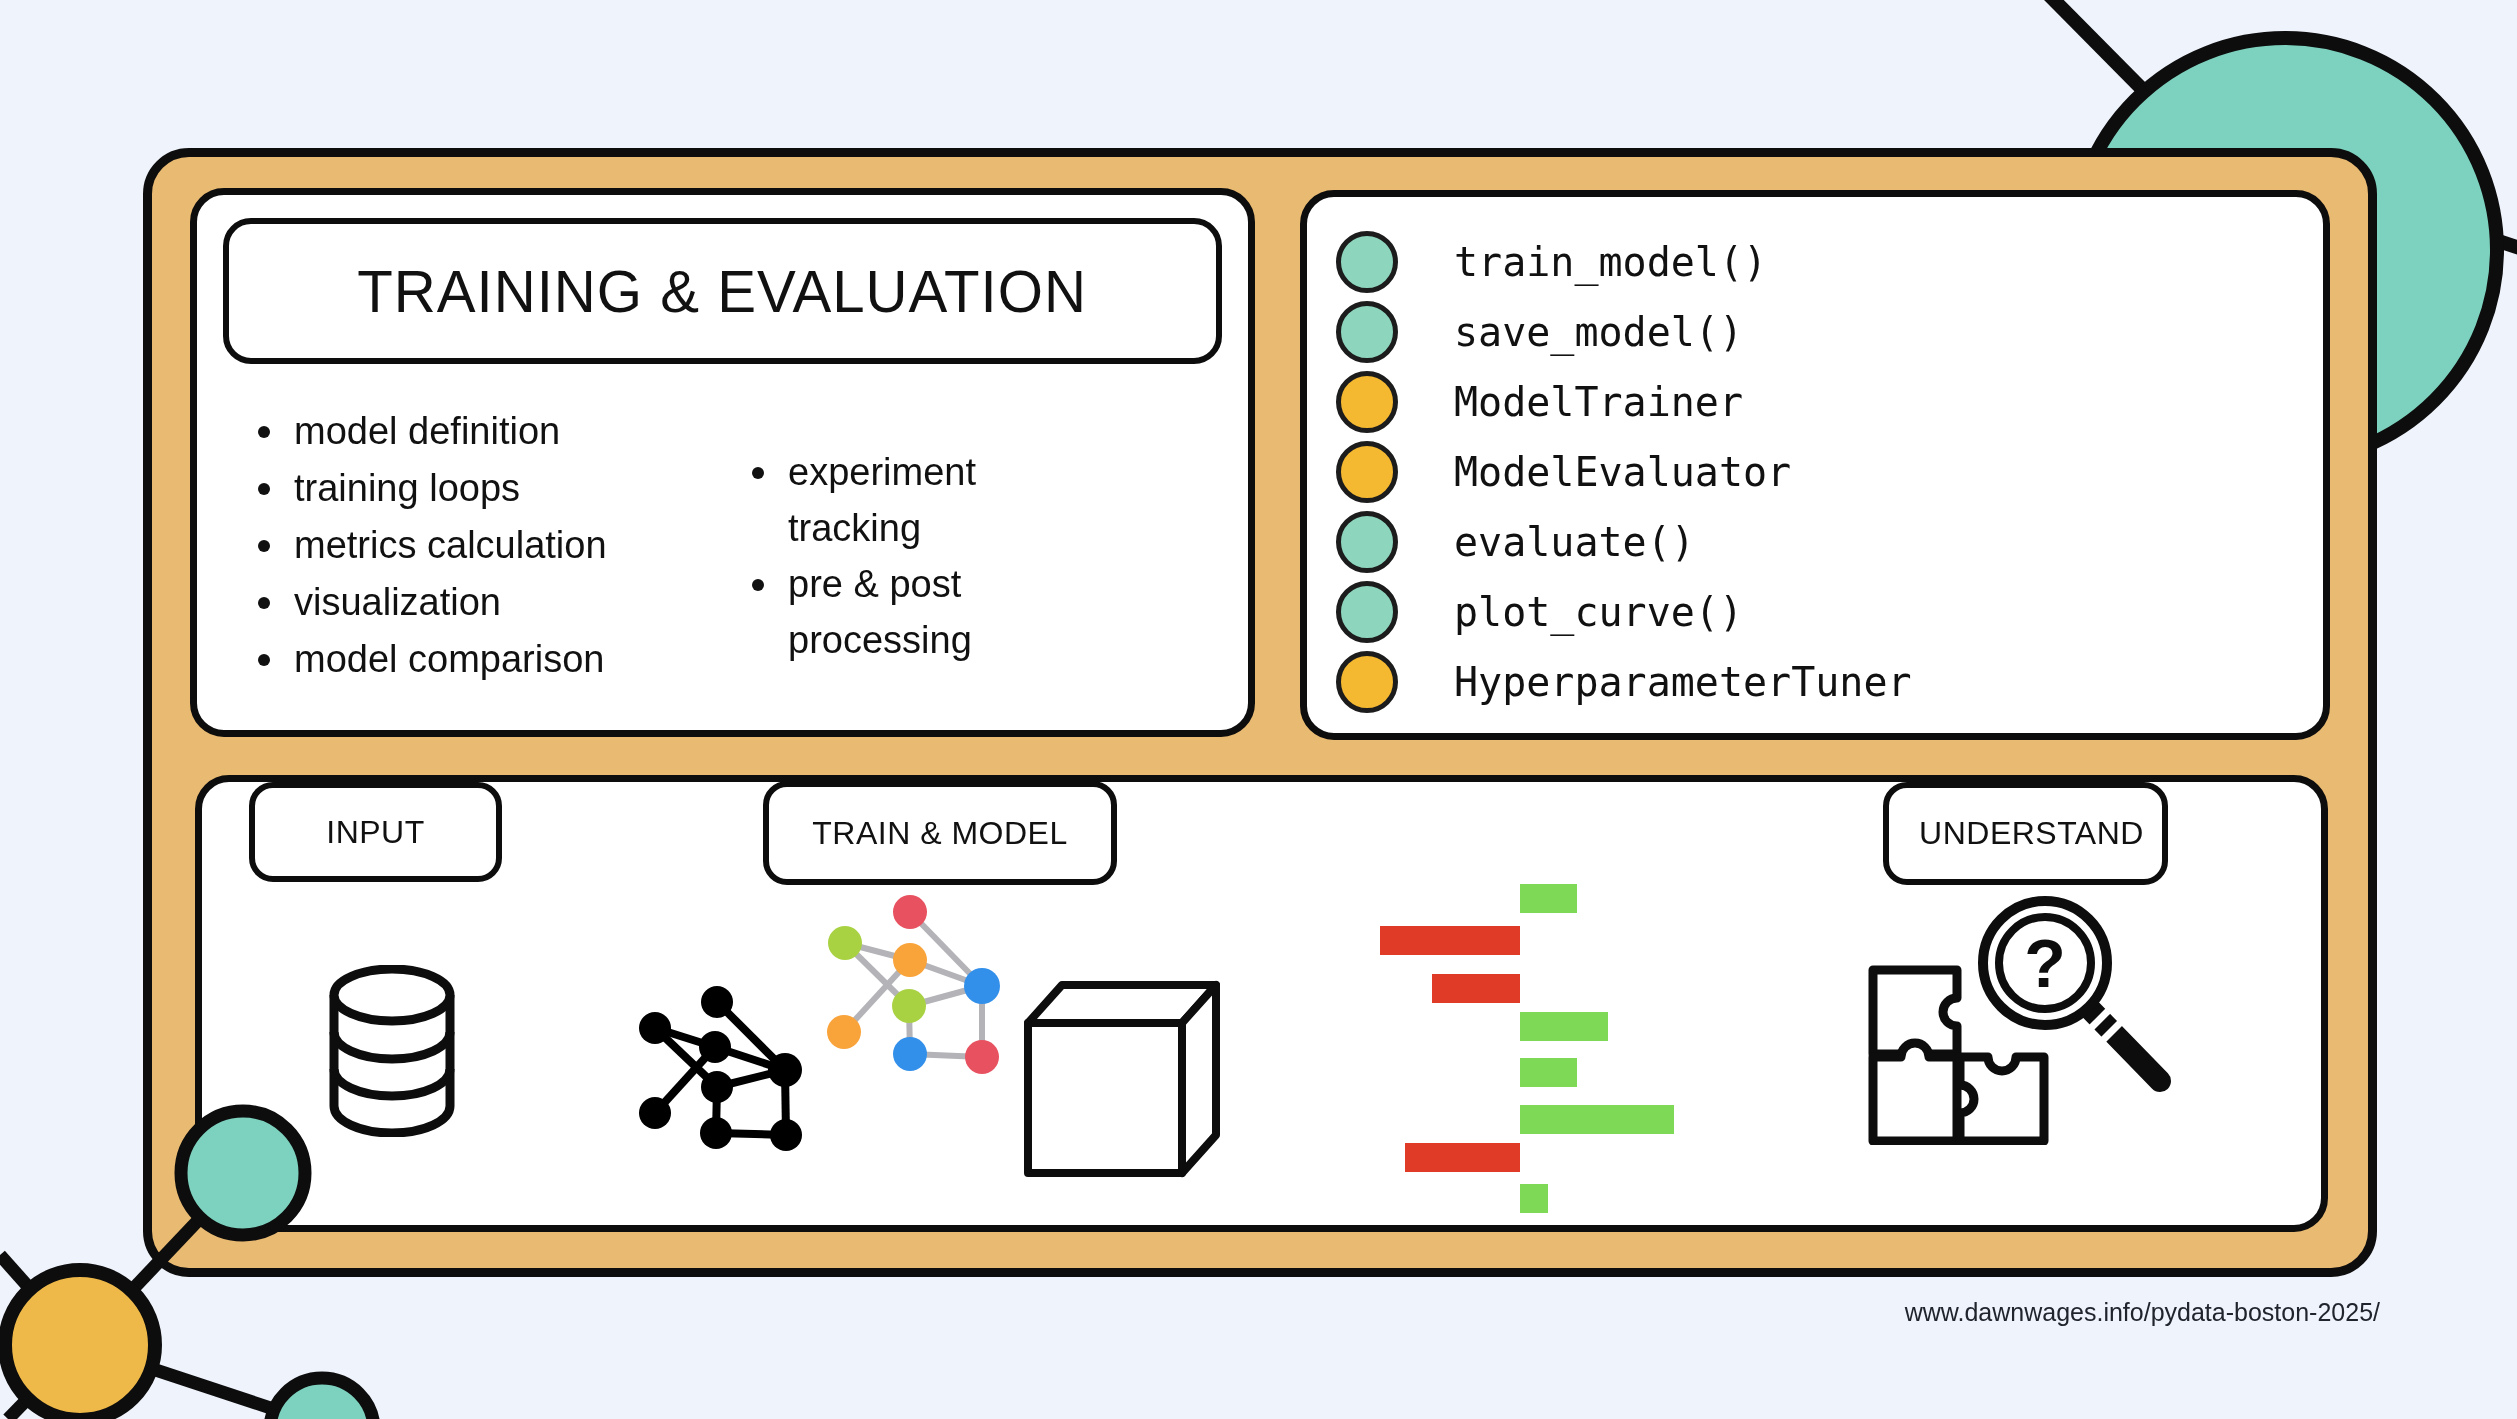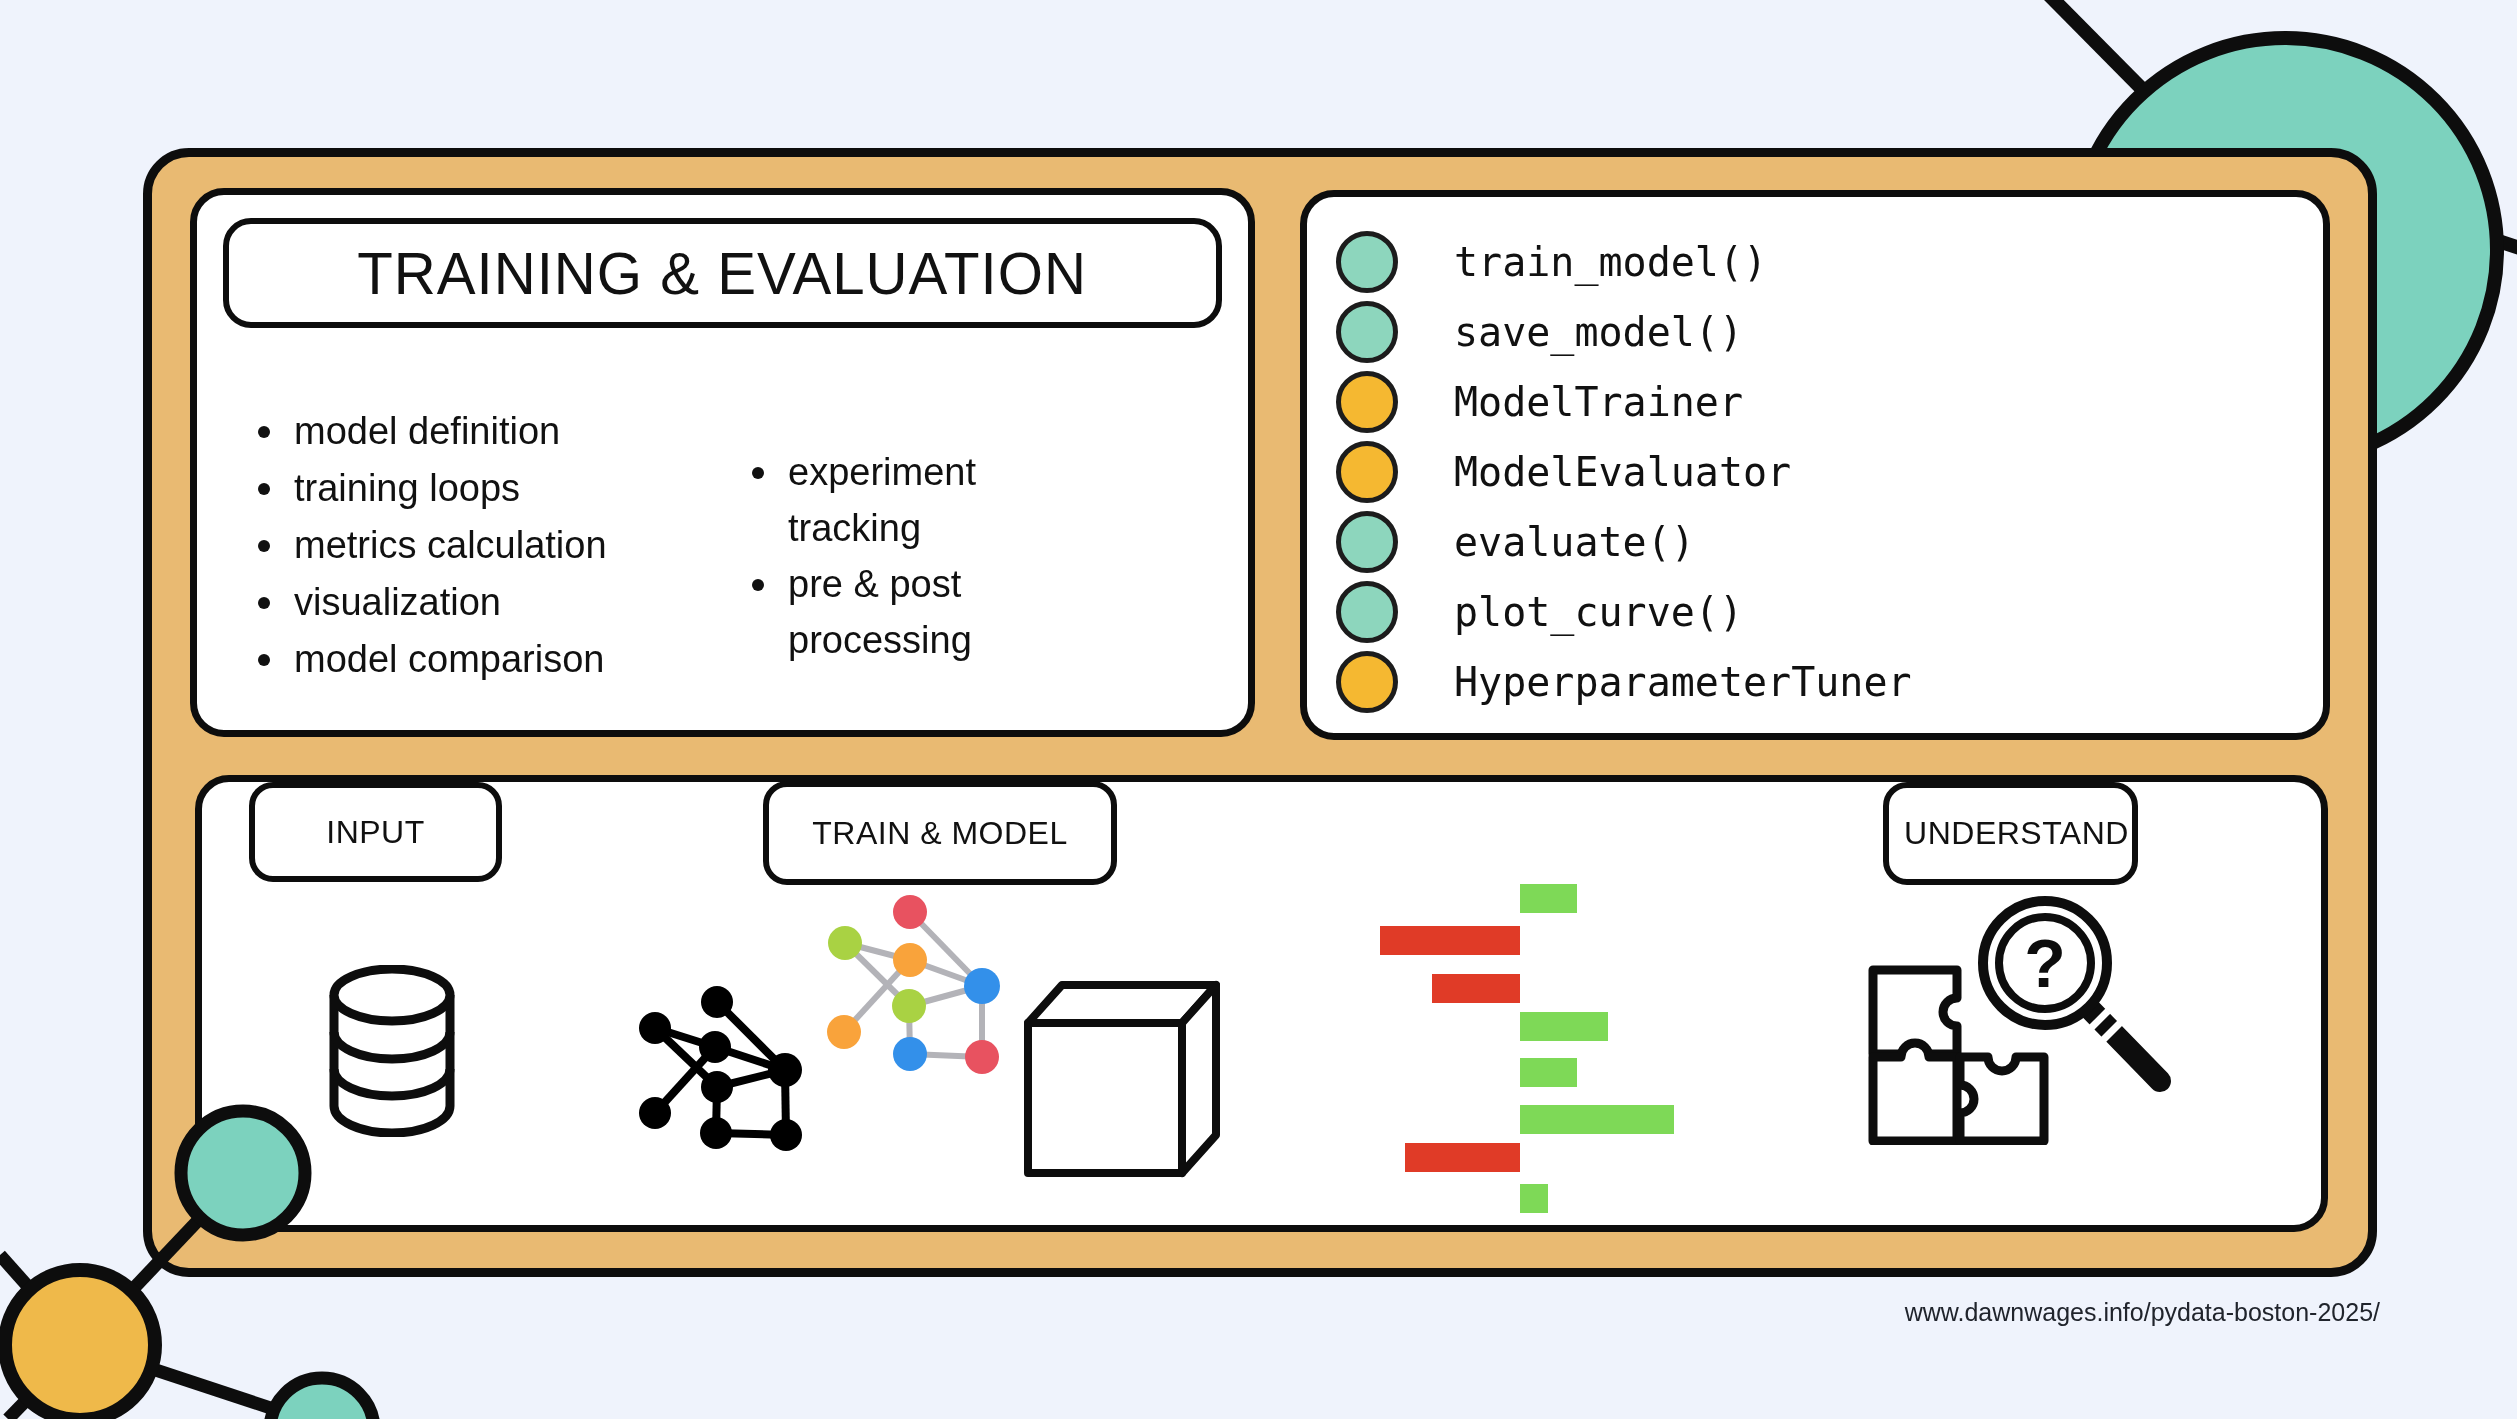--- a/index.html
+++ b/index.html
@@ -7,42 +7,42 @@
           font-family:"Liberation Sans",sans-serif;color:#111;}
   .abs{position:absolute;}
   
   #orange-panel{left:143px;top:148px;width:2234px;height:1129px;background:#e9ba72;
                 border:9px solid #0d0d0d;border-radius:46px;box-sizing:border-box;z-index:2;}
   .white-panel{background:#fff;border:7px solid #0d0d0d;border-radius:34px;box-sizing:border-box;z-index:3;}
   #panel-overview{left:190px;top:188px;width:1065px;height:549px;}
   #panel-api{left:1300px;top:190px;width:1030px;height:550px;}
   #panel-pipeline{left:195px;top:775px;width:2133px;height:457px;}
   
-  #title-box{left:223px;top:218px;width:999px;height:110px;border:6px solid #0d0d0d;border-radius:28px;
+  #title-box{left:223px;top:218px;width:999px;height:146px;border:6px solid #0d0d0d;border-radius:28px;
              box-sizing:border-box;background:#fff;display:flex;align-items:center;justify-content:center;z-index:4;}
   #title-box .t{font-size:60px;letter-spacing:1px;transform:scaleX(.97);white-space:nowrap;}
   
   .bullets{z-index:4;font-size:38px;line-height:57px;}
   #bullets-col1{left:258px;top:403px;}
   #bullets-col2{left:752px;top:444px;width:360px;line-height:56px;}
   .bullet-item{display:flex;align-items:flex-start;}
   .dot{width:12px;height:12px;border-radius:50%;background:#111;flex:0 0 12px;margin:23px 24px 0 0;}
   
   #api-list{left:1336px;top:235px;z-index:4;}
   .api-row{display:flex;align-items:center;height:54px;margin-bottom:16px;}
   .api-circle{width:52px;height:52px;border-radius:50%;border:5px solid #1c1c1c;box-sizing:content-box;}
   .api-label{margin-left:56px;font-family:"DejaVu Sans Mono",monospace;font-size:40px;white-space:nowrap;}
   
   .stage-label{border:6px solid #0d0d0d;border-radius:24px;background:#fff;box-sizing:border-box;
                display:flex;align-items:center;justify-content:center;font-size:32px;letter-spacing:.5px;
                z-index:4;white-space:nowrap;}
   #stage-input{left:249px;top:782px;width:253px;height:100px;}
   #stage-train{left:763px;top:781px;width:354px;height:104px;}
   #stage-evaluate{left:1419px;top:782px;width:253px;height:103px;}
-  #stage-understand{left:1883px;top:782px;width:255px;height:103px;padding-left:12px;}
+  #stage-understand{left:1883px;top:782px;width:285px;height:103px;padding-left:12px;}
   
   #evaluate-bar-chart{left:1375px;top:884px;width:300px;height:330px;z-index:4;}
   #evaluate-bar-chart .bar{position:absolute;}
   
   #decor-top-right{left:2040px;top:0;z-index:1;}
   #decor-bottom-left{left:0;top:1040px;z-index:6;}
   .icon-svg{z-index:4;}
   
   #footer-url{right:137px;top:1298px;font-size:25px;color:#20242c;z-index:4;}
 </style>

